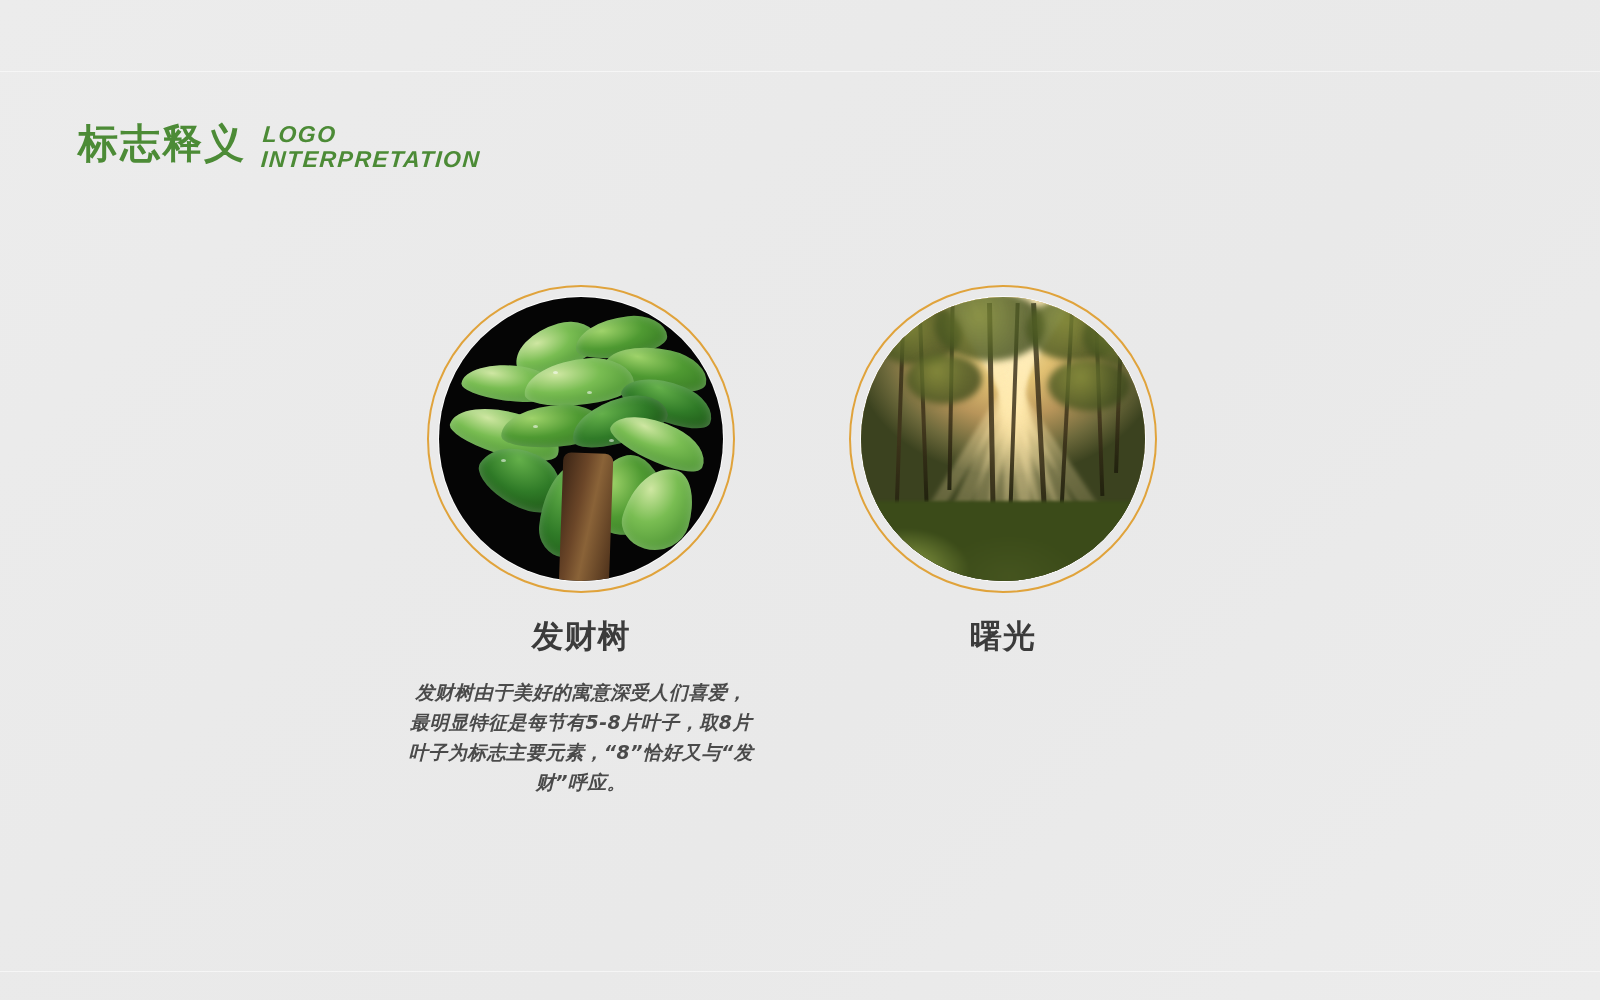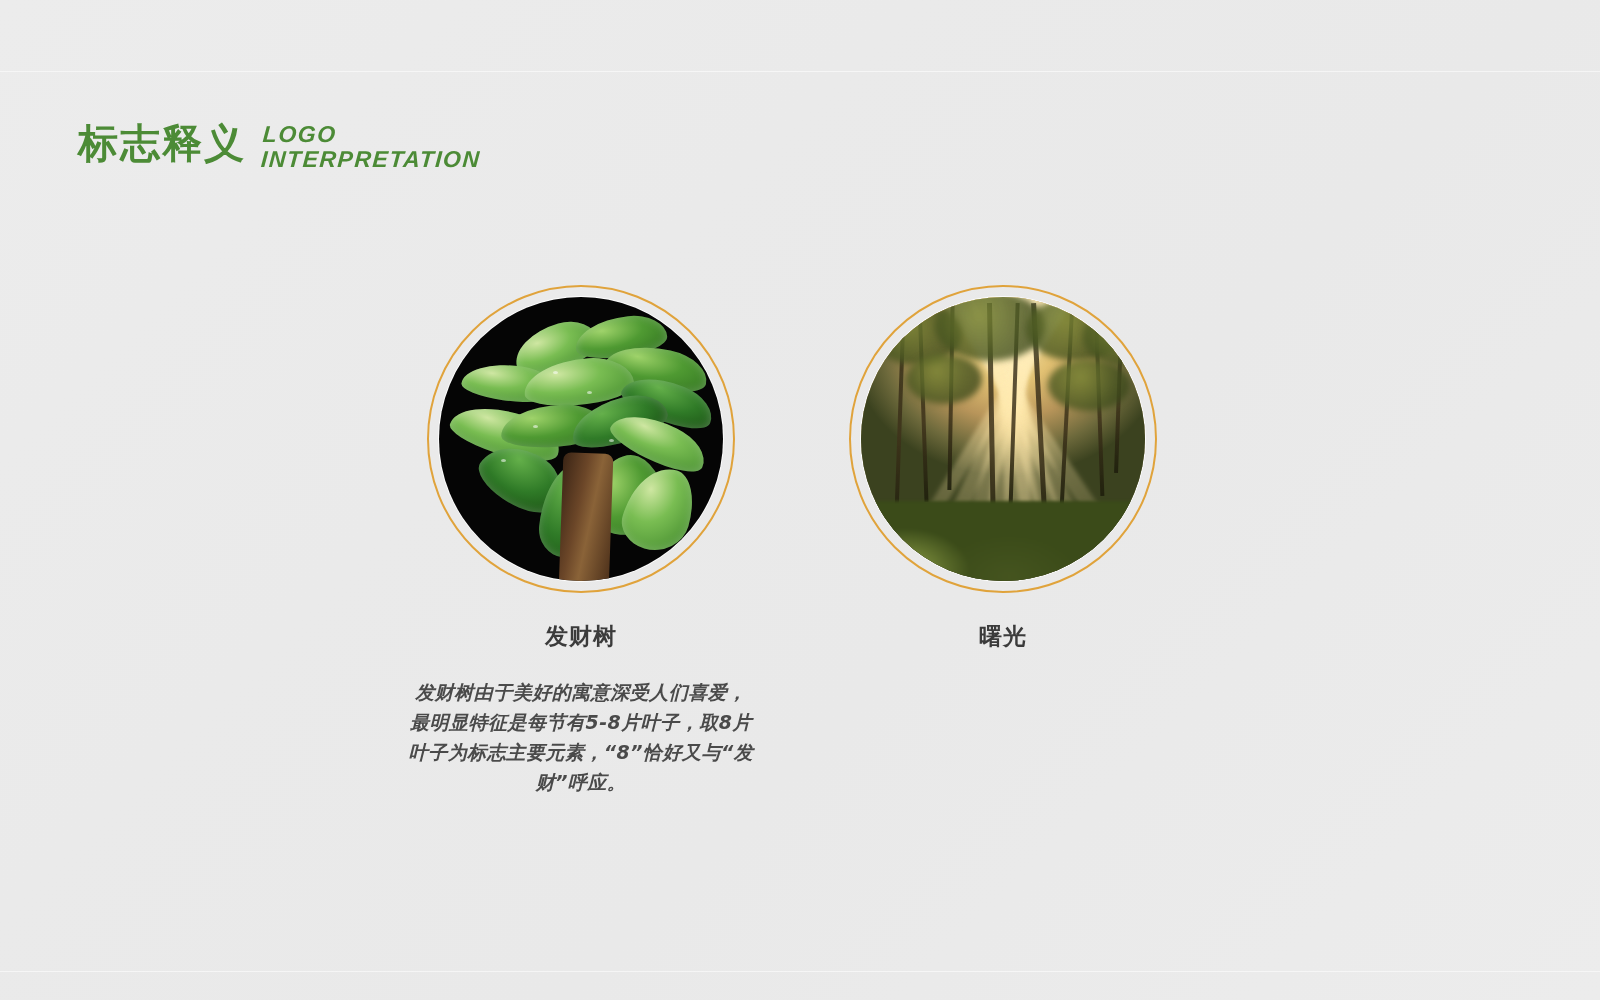--- a/index.html
+++ b/index.html
@@ -162,21 +162,21 @@
       radial-gradient(ellipse 30% 60% at 84% 72%, rgba(140,158,70,0.9) 0%, rgba(50,66,22,0.92) 70%),
       linear-gradient(180deg, rgba(70,80,30,0.5) 0%, rgba(28,36,12,0.95) 100%);
     filter: blur(1.5px);
   }
 
   
   .caption-title {
     margin-top: 26px;
     text-align: center;
     font-family: "DejaVu Sans", "Liberation Sans", sans-serif;
-    font-size: 23px;
+    font-size: 32px;
     font-weight: bold;
     color: #3b3b3b;
     letter-spacing: 1px;
     line-height: 34px;
   }
   .caption-body {
     margin-top: 24px;
     font-family: "DejaVu Sans", "Liberation Sans", sans-serif;
     font-size: 19px;
     font-weight: bold;

